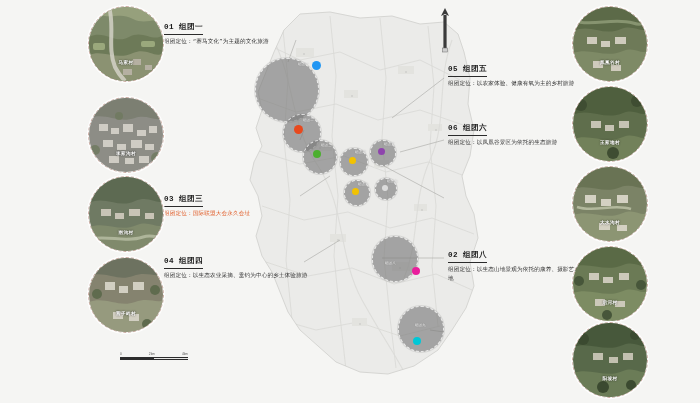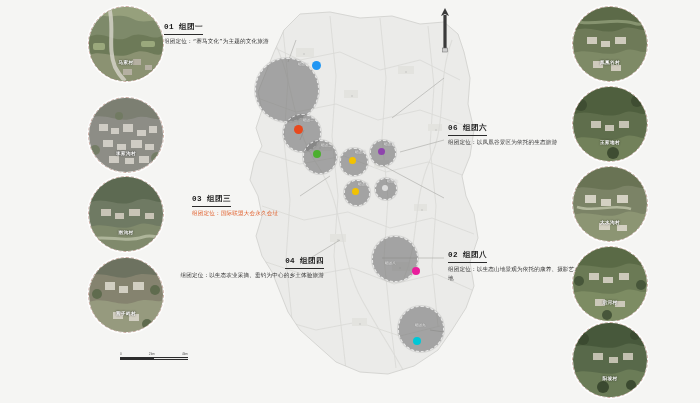--- a/index.html
+++ b/index.html
@@ -206,40 +206,49 @@
     <div class="hd">
       <span>01</span>
       <span>组团一</span>
     </div>
     <p class="bd">
       <span>组团定位：</span><span>“赛马文化”为主题的文化旅游</span>
     </p>
   </div>
 
 
-  <div class="txtblock accent" style="left:164px;top:188px;width:150px;margin-left:28px;">
+  <div class="txtblock accent" style="left:164px;top:188px;width:150px;">
     <div class="hd">
       <span>03</span>
       <span>组团三</span>
     </div>
     <p class="bd">
       <span>组团定位：</span><span>国际联盟大会永久会址</span>
     </p>
   </div>
 
-  <div class="txtblock" style="left:164px;top:250px;width:160px;text-align:right;">
+  <div class="txtblock" style="left:164px;top:250px;width:160px;">
     <div class="hd">
       <span>04</span>
       <span>组团四</span>
     </div>
     <p class="bd">
       <span>组团定位：</span><span>以生态农业采摘、垂钓为中心的乡土体验旅游</span>
     </p>
   </div>
 
+  <div class="txtblock" style="left:448px;top:58px;width:142px;">
+    <div class="hd">
+      <span>05</span>
+      <span>组团五</span>
+    </div>
+    <p class="bd">
+      <span>组团定位：</span><span>以农家体验、健康有氧为主的乡村旅游</span>
+    </p>
+  </div>
 
   <div class="txtblock" style="left:448px;top:117px;width:142px;">
     <div class="hd">
       <span>06</span>
       <span>组团六</span>
     </div>
     <p class="bd">
       <span>组团定位：</span><span>以凤凰谷景区为依托的生态旅游</span>
     </p>
   </div>

